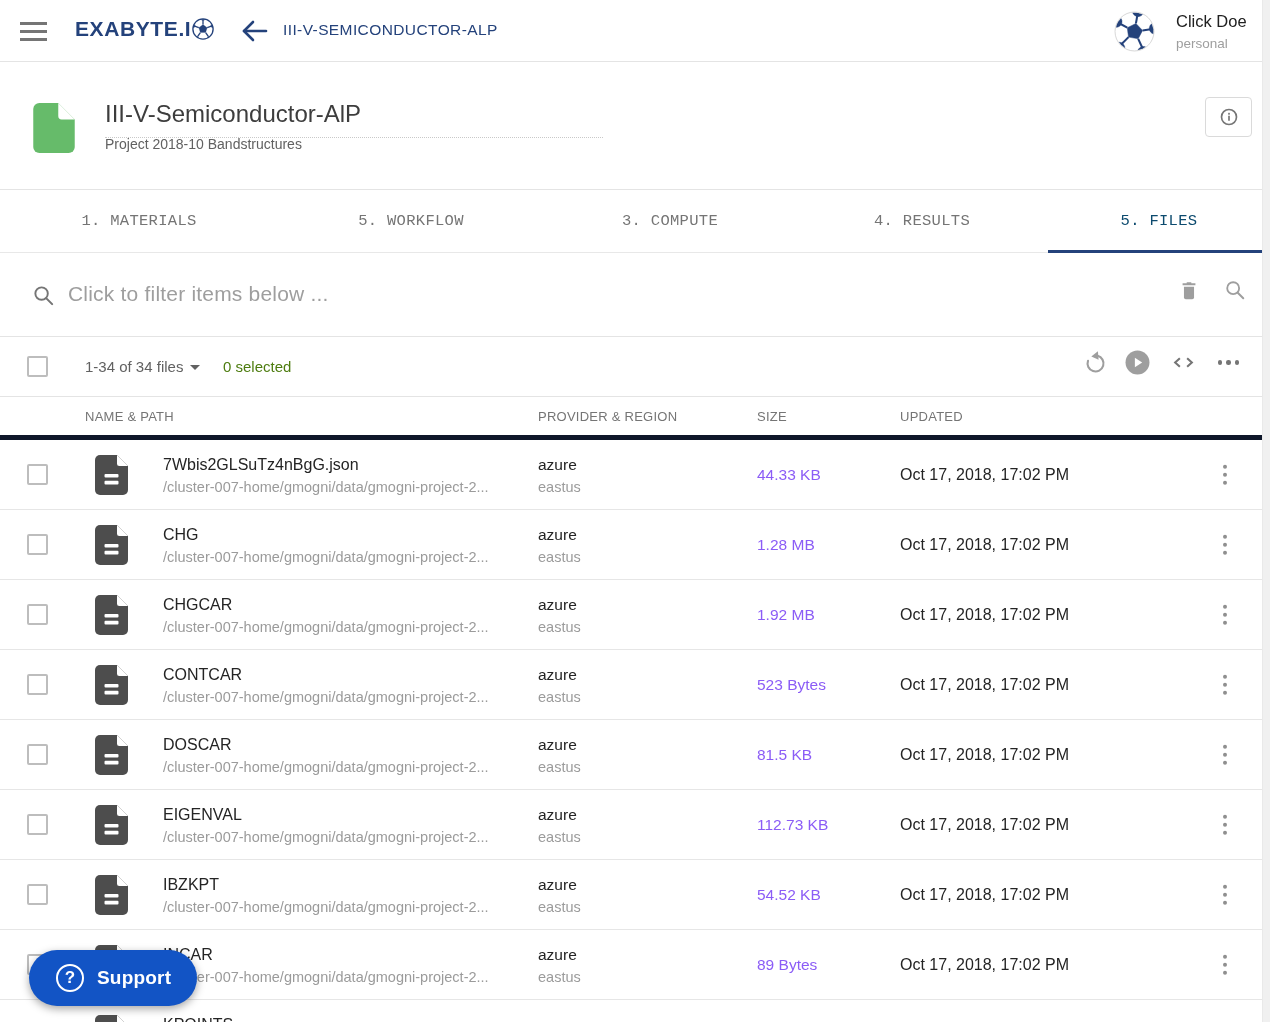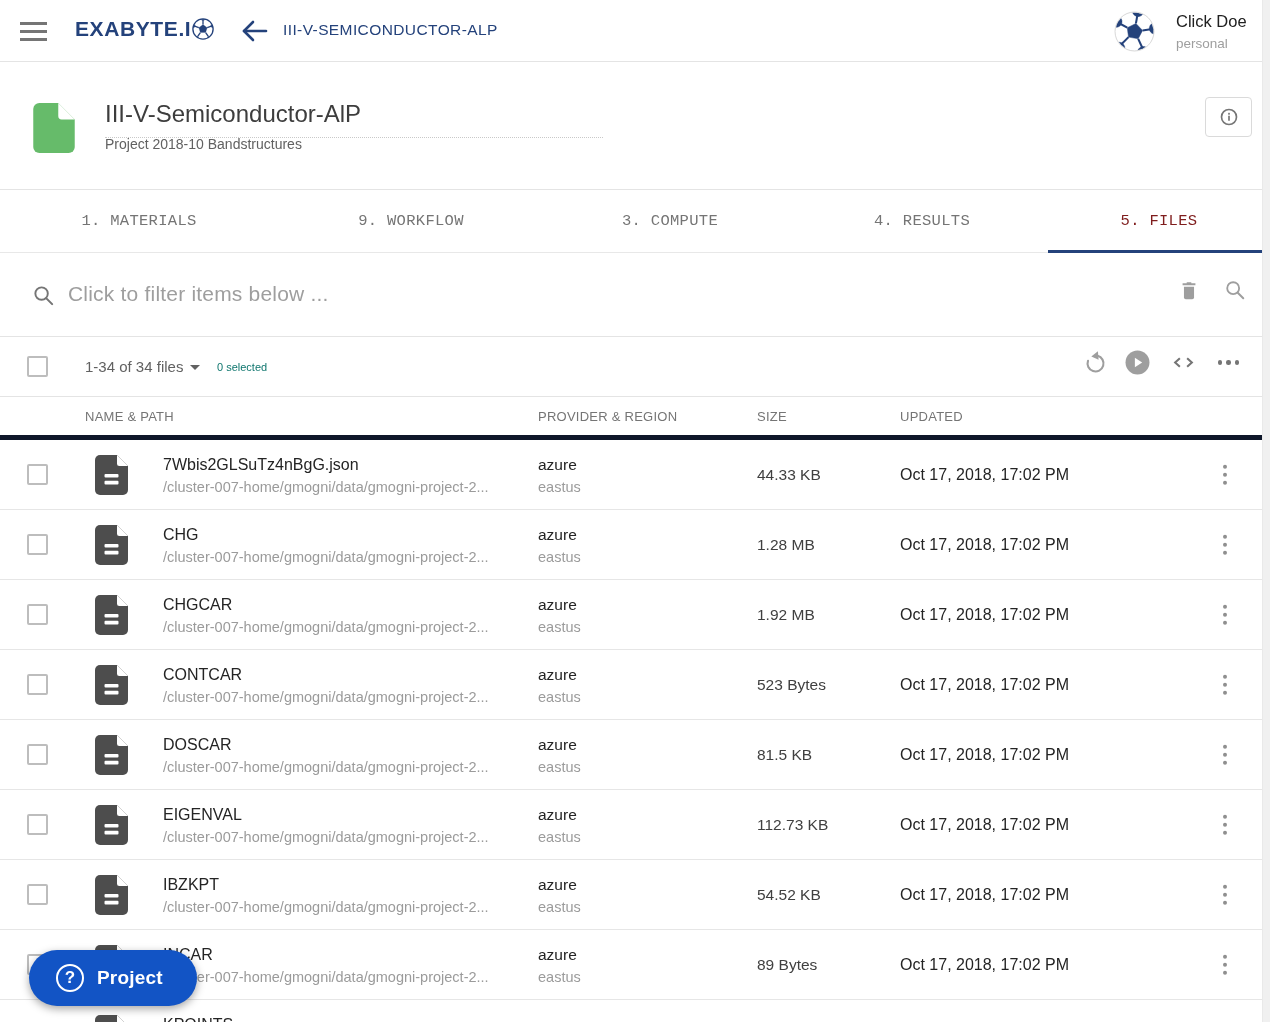--- a/index.html
+++ b/index.html
@@ -24,55 +24,55 @@
 .page-subtitle {position:absolute; left:105px; top:74px; font-size:14px; color:#616161;}
 .info-btn {position:absolute; left:1205px; top:35px; width:47px; height:40px; border:1px solid #dadada; border-radius:4px; display:flex; align-items:center; justify-content:center;}
 
 .tabs {position:relative; height:63px; display:flex; border-bottom:1px solid #e8e8e8; background:#fff;}
 .tab {display:flex; align-items:center; justify-content:center; font-size:15.5px; color:#757575; letter-spacing:0.3px; position:relative; cursor:pointer; font-weight:500;font-family:Liberation Mono, monospace;}
 .tab:nth-child(1){flex:0 0 278px;}
 .tab:nth-child(2){flex:0 0 266px;}
 .tab:nth-child(3){flex:0 0 252px;text-align:right;}
 .tab:nth-child(4){flex:0 0 252px;}
 .tab:nth-child(5){flex:0 0 222px;}
-.tab.active {color:#7f1d1d;}
+.tab.active {color:#0c4a6e;}
 .tab.active::after {content:""; position:absolute; left:0; right:0; bottom:-1px; height:3px; background:#24427b;}
 
 .filter {position:relative; height:84px; background:#fff; border-bottom:1px solid #e4e4e4;text-align:right;}
 .filter .search-left {position:absolute; left:32px; top:31px;}
 .filter .placeholder {position:absolute; left:68px; top:29px; font-size:21px; color:#9e9e9e; letter-spacing:0.2px;}
 .filter .trash {position:absolute; left:1178px; top:26px;}
 .filter .search-right {position:absolute; left:1224px; top:26px;}
 
 .toolbar {position:relative; height:59px; background:#fff;}
 .cb {width:21px; height:21px; border:2px solid #bdbdbd; border-radius:2px; background:#fff;}
 .toolbar .cb {position:absolute; left:27px; top:19px;}
 .count-label {position:absolute; left:85px; top:0; height:100%; display:flex; align-items:center; font-size:15px; color:#616161;}
 .caret {position:absolute; left:190px; top:28px; width:0; height:0; border-left:5px solid transparent; border-right:5px solid transparent; border-top:5.5px solid #616161;}
-.selected-label {position:absolute; left:217px; top:0; height:100%; display:flex; align-items:center; font-size:11px; color:#0f766e;}
+.selected-label {position:absolute; left:223px; top:0; height:100%; display:flex; align-items:center; font-size:15px; color:#4d7c0f;}
 .tb-icon {position:absolute; top:13px; width:25px; height:25px;}
 .refresh {left:1083px;}
 .play {left:1125px;}
 .code {left:1171px;}
 .meatballs {left:1216px; height:25px; display:flex; align-items:center; justify-content:center; gap:4px;}
 .meatballs i {width:4.5px; height:4.5px; border-radius:50%; background:#757575;}
 
 .thead {position:relative; height:44px; border-top:1px solid #e4e4e4; border-bottom:5px solid #0f172a;}
 .thead span {position:absolute; top:0; height:100%; display:flex; align-items:center; font-size:13px; color:#757575; letter-spacing:0.25px;}
 .col-name {left:85px;} .col-provider {left:538px;} .col-size {left:757px;} .col-updated {left:900px;}
 .row {position:relative; height:70px; border-bottom:1px solid #e6e6e6;}
 .row .cb {position:absolute; left:27px; top:24px;}
 .row .ficon {position:absolute; left:95px; top:15px;}
 .nameblock {position:absolute; left:163px; top:14px;}
 .fname {font-size:16px; color:#242424; line-height:22px;}
 .fpath {font-size:14.5px; color:#9b9b9b; line-height:23px;}
 .provblock {position:absolute; left:538px; top:14px;}
 .prov {font-size:15.5px; color:#242424; line-height:22px;}
 .region {font-size:14.5px; color:#9b9b9b; line-height:22px;}
-.fsize {position:absolute; left:757px; top:0; height:100%; display:flex; align-items:center; font-size:15.5px; color:#404040;}
+.fsize {position:absolute; left:757px; top:0; height:100%; display:flex; align-items:center; font-size:15.5px; color:#8b5cf6;}
 .fupd {position:absolute; left:900px; top:0; height:100%; display:flex; align-items:center; font-size:16px; color:#242424;}
 .kebab {position:absolute; left:1219px; top:50%; transform:translateY(-50%); display:flex; flex-direction:column; gap:4px; padding:4px; cursor:pointer;}
 .kebab i {width:4.2px; height:4.2px; border-radius:50%; background:#8f8f8f;}
 
 .support-btn {position:absolute; left:29px; top:950px; width:168px; height:56px; border-radius:28px; background:#1254c5; display:flex; align-items:center; padding-left:27px; box-shadow:0 3px 8px rgba(0,0,0,0.35); z-index:10; cursor:pointer;}
 .support-q {width:28px; height:28px; border-radius:50%; border:2.5px solid #fff; color:#fff; font-size:17px; font-weight:bold; display:flex; align-items:center; justify-content:center;}
 .support-label {color:#fff; font-size:19px; font-weight:bold; margin-left:13px; letter-spacing:0.2px;}
 
 .scroll-track {position:absolute; right:0; top:0; width:8px; height:1022px; background:#f0f0f0; border-left:1px solid #e9e9e9; z-index:30;}
 </style>
@@ -162,21 +162,21 @@
     <svg width="20" height="20" viewBox="0 0 24 24">
       <circle cx="12" cy="12" r="9" fill="none" stroke="#757575" stroke-width="2"></circle>
       <rect x="11" y="10.5" width="2" height="6" fill="#757575"></rect>
       <rect x="11" y="7" width="2" height="2.2" fill="#757575"></rect>
     </svg>
   </div>
 </section>
 
 <nav class="tabs">
   <div class="tab">1. MATERIALS</div>
-  <div class="tab">9. WORKFLOW</div>
+  <div class="tab">5. WORKFLOW</div>
   <div class="tab">3. COMPUTE</div>
   <div class="tab">4. RESULTS</div>
   <div class="tab active">5. FILES</div>
 </nav>
 
 <section class="filter">
   <span class="search-left">
     <svg width="23" height="23" viewBox="0 0 24 24">
       <circle cx="10" cy="10" r="6.5" fill="none" stroke="#757575" stroke-width="2"></circle>
       <line x1="15" y1="15" x2="21" y2="21" stroke="#757575" stroke-width="2.2" stroke-linecap="round"></line>
@@ -470,16 +470,16 @@
       <div class="region"></div>
     </div>
     <div class="fsize"></div>
     <div class="fupd"></div>
     <div class="kebab"></div>
   </div>
 </div>
 
 <div class="support-btn">
   <span class="support-q">?</span>
-  <span class="support-label">Project</span>
+  <span class="support-label">Support</span>
 </div>
 
 <div class="scroll-track"></div>
 
 </body></html>

